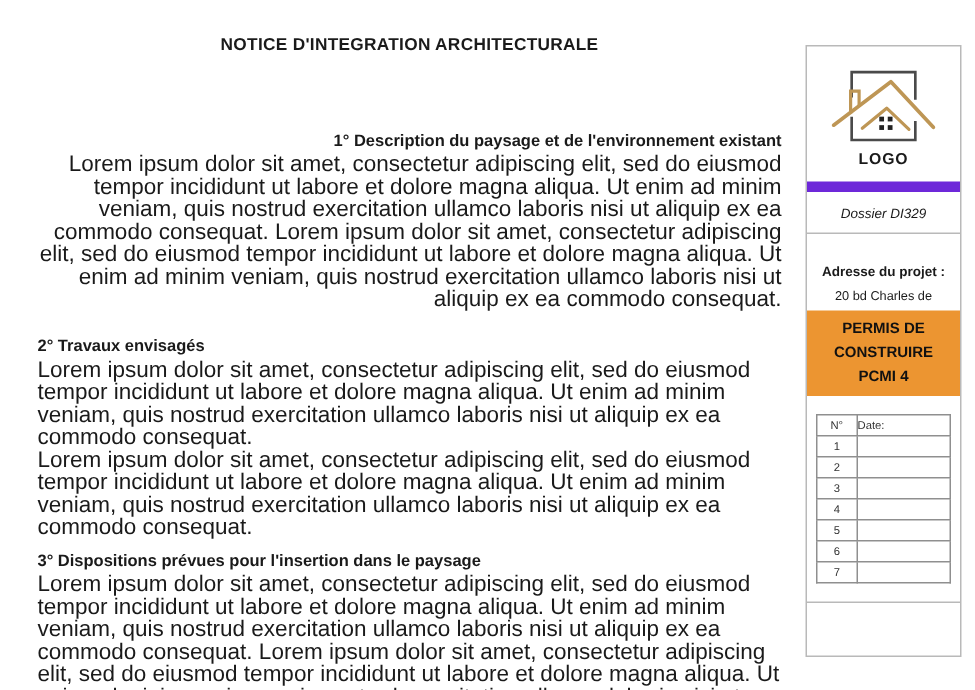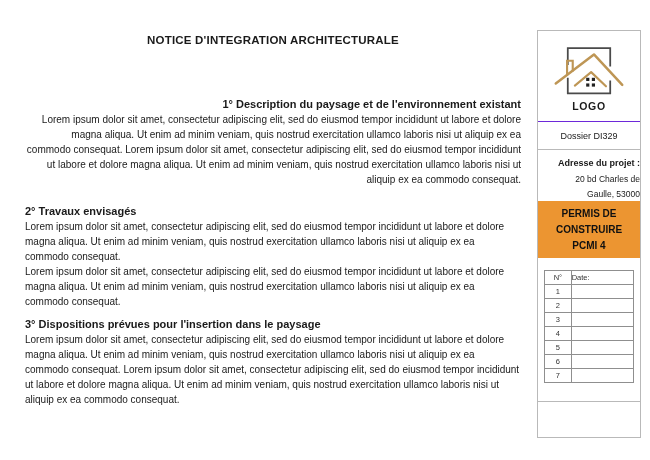--- a/index.html
+++ b/index.html
@@ -3,44 +3,44 @@
 <meta charset="utf-8">
 <style>
   html,body { margin:0; padding:0; background:#fff; }
   .page {
     position:relative; width:650px; height:460px; background:#ffffff;
     font-family:"Liberation Sans", sans-serif; color:#1a1a1a; overflow:hidden;
   }
 
   
   .main { position:absolute; left:25px; top:19px; width:496px; }
-  .doc-title { margin:15px; font-size:11.5px; font-weight:700; text-align:center; letter-spacing:0.2px; }
+  .doc-title { margin:5px; font-size:11.5px; font-weight:700; text-align:center; letter-spacing:0.2px; }
   .doc-section h2 { margin:0 0 1px 0; font-size:11px; font-weight:700; line-height:13px; }
-  .doc-section p  { margin:0; font-size:10px; line-height:15px; }
+  .doc-section p  { margin:0; font-size:15px; line-height:15px; }
   .section-1 { margin-top:52px;text-align:right; }
   .section-2 { margin-top:18px; }
   .section-3 { margin-top:9px; }
 
   
   .sidebar {
     position:absolute; left:537px; top:30px; width:104px; height:408px;
     border:1px solid #b9b9b9; box-sizing:border-box; background:#fff;
     display:flex; flex-direction:column;
   }
   .logo-section { height:90px; display:flex; flex-direction:column; align-items:center; justify-content:center; }
   .logo-svg { width:74px; height:58px; display:block; }
   .logo-label { font-weight:700; font-size:10.5px; letter-spacing:0.6px; margin-top:1px; }
 
   .dossier-section {
-    height:27px; border-top:1px solid #6d28d9;
-    display:flex; align-items:center; justify-content:center; font-size:9px;
+    height:27px; border-top:7px solid #6d28d9;
+    display:flex; align-items:center; justify-content:center; font-size:9px;font-style:italic;
   }
   .address-section {
     height:52px; border-top:1px solid #b9b9b9; box-sizing:border-box;
-    text-align:right; padding-top:6px; font-size:8.5px; line-height:15.5px;
+    text-align:center; padding-top:18px; font-size:8.5px; line-height:15.5px;
   }
   .address-label { font-weight:700; font-size:9px; }
 
   .permit-box {
     height:57px; background:#EC9531; color:#111;
     display:flex; flex-direction:column; align-items:center; justify-content:center;
     font-weight:700; font-size:10px; line-height:16px; text-align:center;
   }
 
   .table-area { flex:1; padding:12px 6px 0 6px; box-sizing:border-box; }

